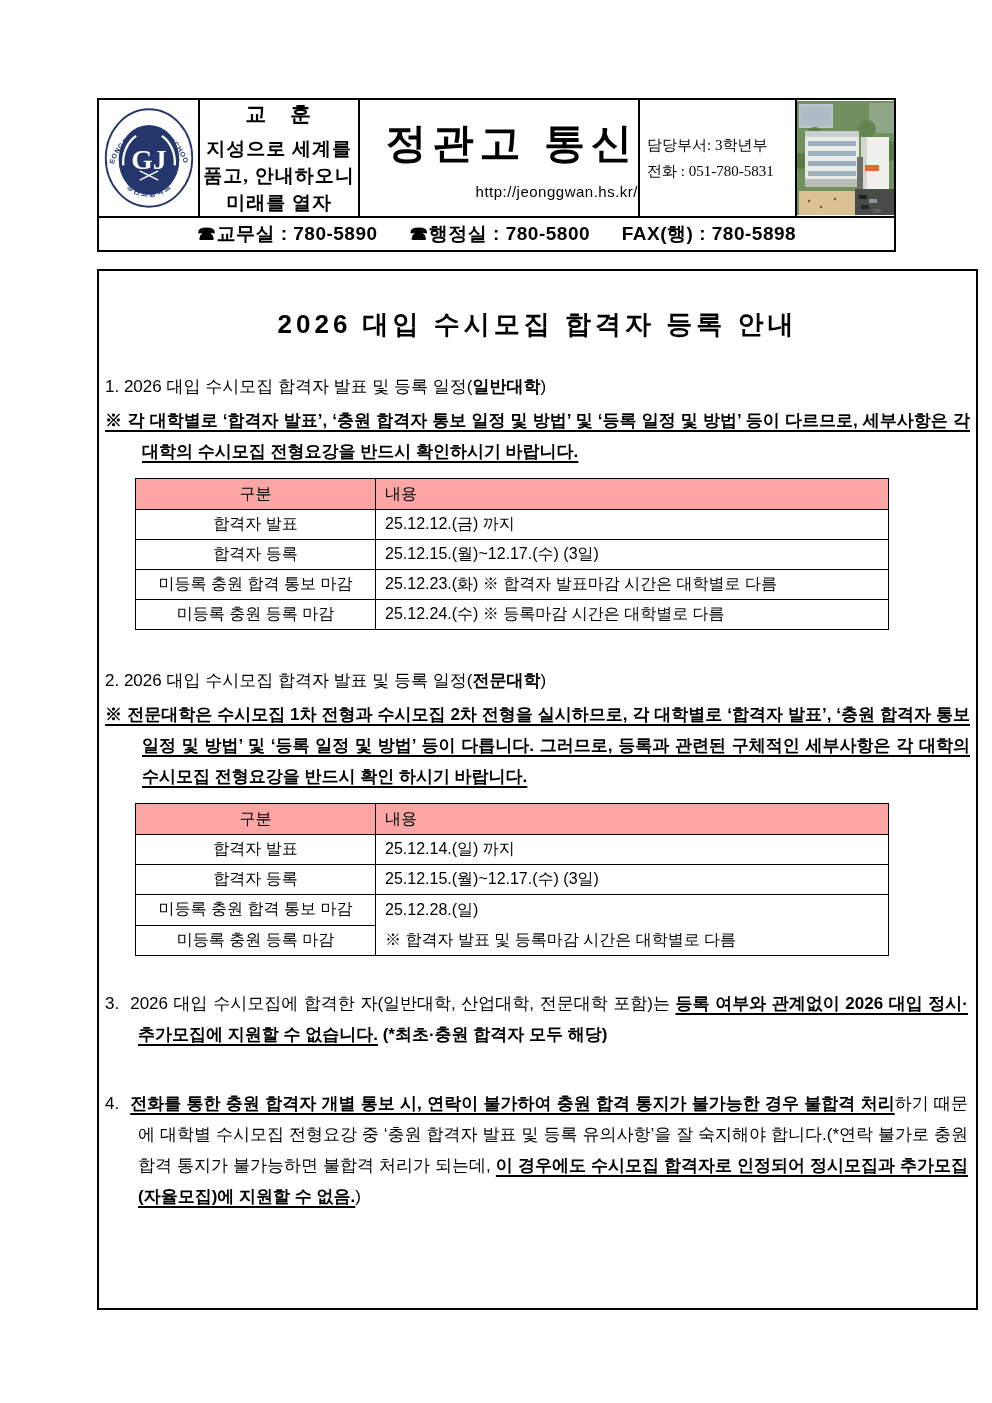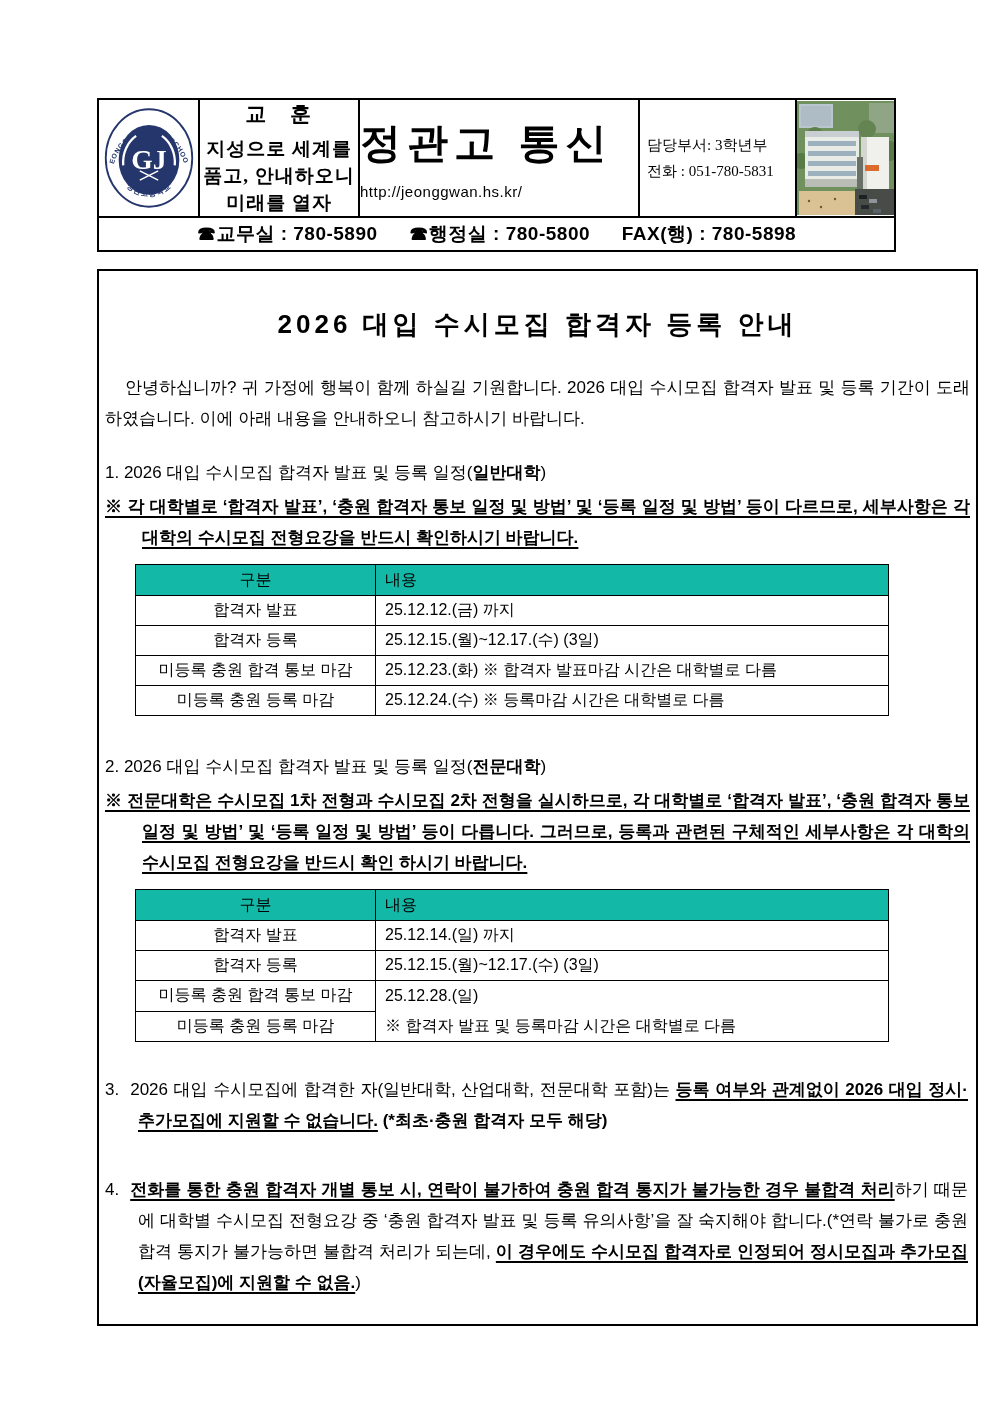--- a/index.html
+++ b/index.html
@@ -12,21 +12,21 @@
   }
   .sheet { position: absolute; left: 97px; top: 98px; width: 797px; }
 
   
   table.masthead {
     border-collapse: collapse; width: 797px; table-layout: fixed;
   }
   table.masthead td { border: 2px solid #000; vertical-align: middle; padding: 0; overflow: hidden; }
   td.cell-logo   { width: 101px; height: 114px; text-align: center; }
   td.cell-motto  { width: 160px; text-align: center; }
-  td.cell-title  { width: 280px; text-align: left; }
+  td.cell-title  { width: 280px; text-align: right; }
   td.cell-contact{ width: 157px; }
   td.cell-photo  { width: 99px; padding: 0; }
   .motto-title {
     font-family: "Liberation Serif", serif; font-weight: bold;
     font-size: 21px; letter-spacing: 2px; margin-bottom: 7px;
   }
   .motto-line {
     font-family: "Liberation Serif", serif; font-weight: bold;
     font-size: 19px; line-height: 27px; letter-spacing: 1px;
   }
@@ -61,21 +61,21 @@
   .bu { font-weight: bold; text-decoration: underline; text-underline-offset: 4px; text-decoration-thickness: 1.5px; }
   .b  { font-weight: bold; }
 
   
   table.sched {
     border-collapse: collapse; margin-left: 30px; width: 753px; table-layout: fixed;
     font-size: 16px;
   }
   table.sched th, table.sched td { border: 1.5px solid #000; }
   table.sched th {
-    background: #14b8a6; font-weight: normal; height: 31px; text-align: center;
+    background: #fca5a5; font-weight: normal; height: 31px; text-align: center;
   }
   table.sched td { height: 30px; }
   table.sched .col-label { width: 240px; text-align: center; }
   table.sched .col-value { width: 513px; text-align: left; padding-left: 9px; }
   table.sched td.merged { vertical-align: middle; }
   table.sched td.merged div { line-height: 30px; }
 
   .gap-lg { margin-top: 36px; }
   .numbered {
     font-size: 17px; line-height: 31px; text-align: justify;
@@ -169,21 +169,20 @@
         <span>FAX(행) : 780-5898</span>
       </td>
     </tr>
   </tbody>
     </table>
 
   <div class="main-box">
 
     <div class="doc-title">2026 대입 수시모집 합격자 등록 안내</div>
 
-    <p class="body-text intro">안녕하십니까? 귀 가정에 행복이 함께 하실길 기원합니다. 2026 대입 수시모집 합격자 발표 및 등록 기간이 도래하였습니다. 이에 아래 내용을 안내하오니 참고하시기 바랍니다.</p>
 
     <p class="sec-heading"><span>1. 2026 대입 수시모집 합격자 발표 및 등록 일정(</span><span class="emph">일반대학</span><span>)</span></p>
     <p class="note"><span class="u">※ 각 대학별로 ‘합격자 발표’, ‘충원 합격자 통보 일정 및 방법’ 및 ‘등록 일정 및 방법’ 등이 다르므로, 세부사항은 각 대학의 수시모집 전형요강을 반드시 확인하시기 바랍니다.</span></p>
 
     <table class="sched">
       <tbody>
           <tr>
         <th class="col-label">구분</th>
         <th class="col-value">내용</th>
       </tr>

